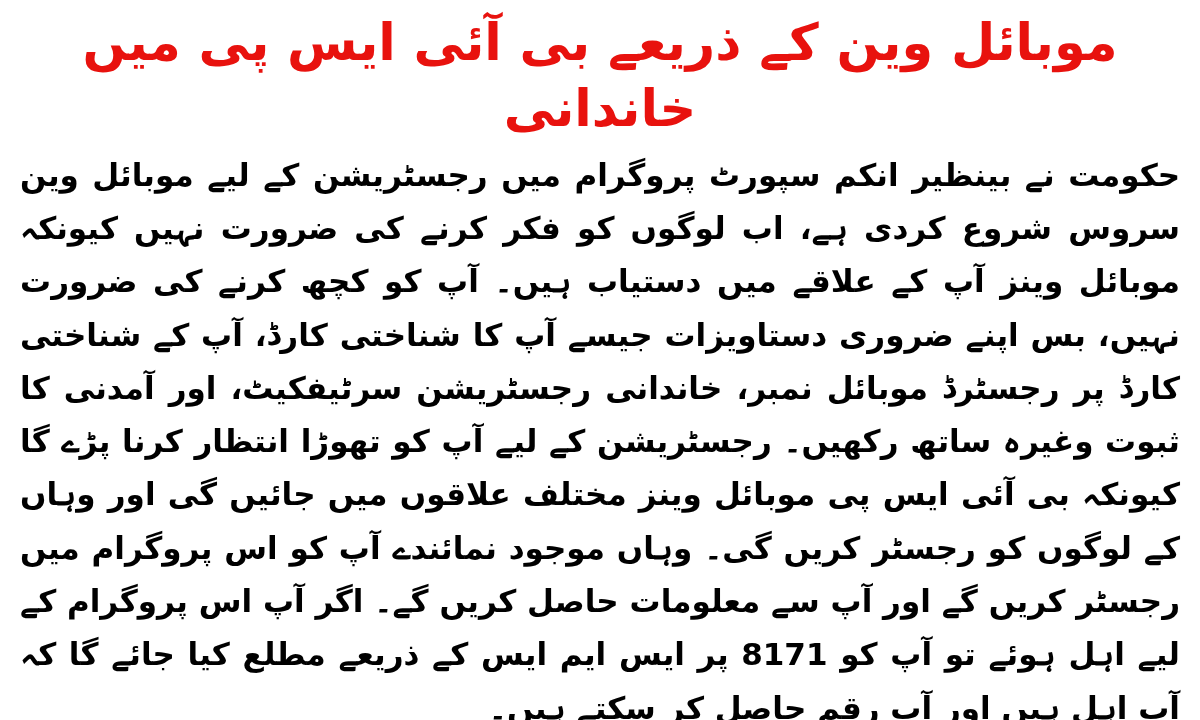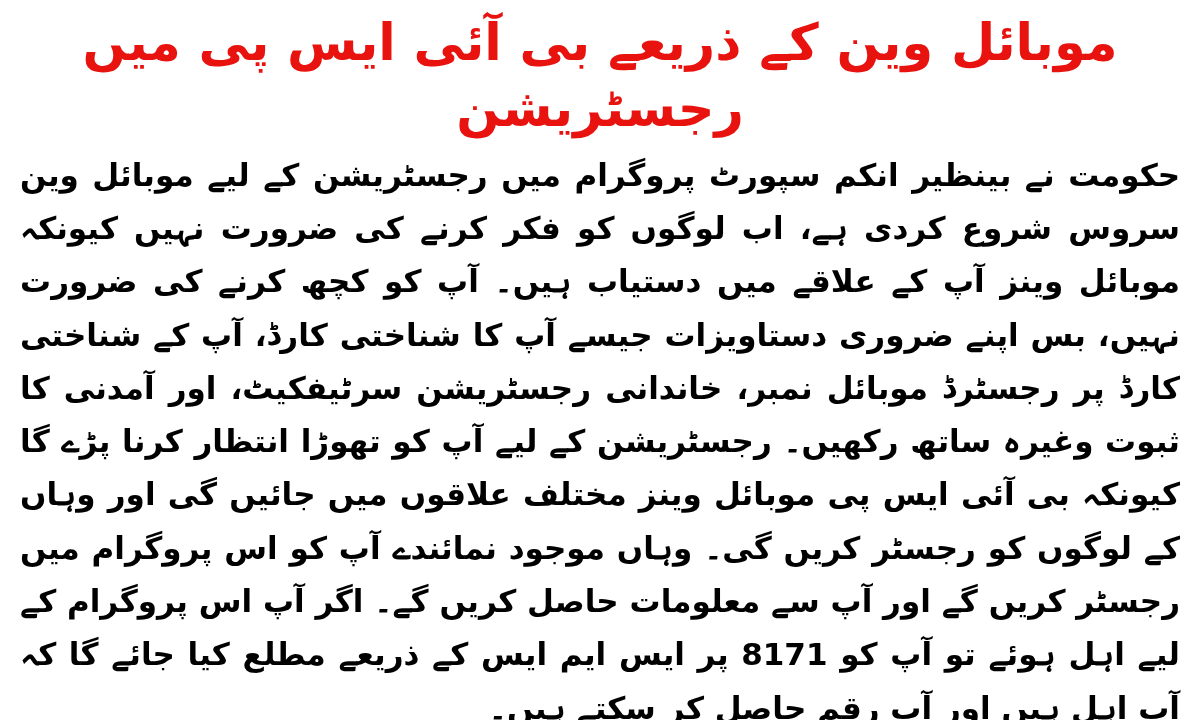--- a/index.html
+++ b/index.html
@@ -48,19 +48,19 @@
   }
   .article p {
     margin: 0;
   }
 </style>
 </head>
 <body>
 
 <div class="page">
 
-  <h1 class="headline">موبائل وین کے ذریعے بی آئی ایس پی میں رجسٹریشن</h1>
+  <h1 class="headline">موبائل وین کے ذریعے بی آئی ایس پی میں خاندانی</h1>
 
   <div class="article">
     <p>حکومت نے بینظیر انکم سپورٹ پروگرام میں رجسٹریشن کے لیے موبائل وین سروس شروع کردی ہے، اب لوگوں کو فکر کرنے کی ضرورت نہیں کیونکہ موبائل وینز آپ کے علاقے میں دستیاب ہیں۔ آپ کو کچھ کرنے کی ضرورت نہیں، بس اپنے ضروری دستاویزات جیسے آپ کا شناختی کارڈ، آپ کے شناختی کارڈ پر رجسٹرڈ موبائل نمبر، خاندانی رجسٹریشن سرٹیفکیٹ، اور آمدنی کا ثبوت وغیرہ ساتھ رکھیں۔ رجسٹریشن کے لیے آپ کو تھوڑا انتظار کرنا پڑے گا کیونکہ بی آئی ایس پی موبائل وینز مختلف علاقوں میں جائیں گی اور وہاں کے لوگوں کو رجسٹر کریں گی۔ وہاں موجود نمائندے آپ کو اس پروگرام میں رجسٹر کریں گے اور آپ سے معلومات حاصل کریں گے۔ اگر آپ اس پروگرام کے لیے اہل ہوئے تو آپ کو 8171 پر ایس ایم ایس کے ذریعے مطلع کیا جائے گا کہ آپ اہل ہیں اور آپ رقم حاصل کر سکتے ہیں۔</p>
   </div>
 
 </div>
 
 </body></html>

